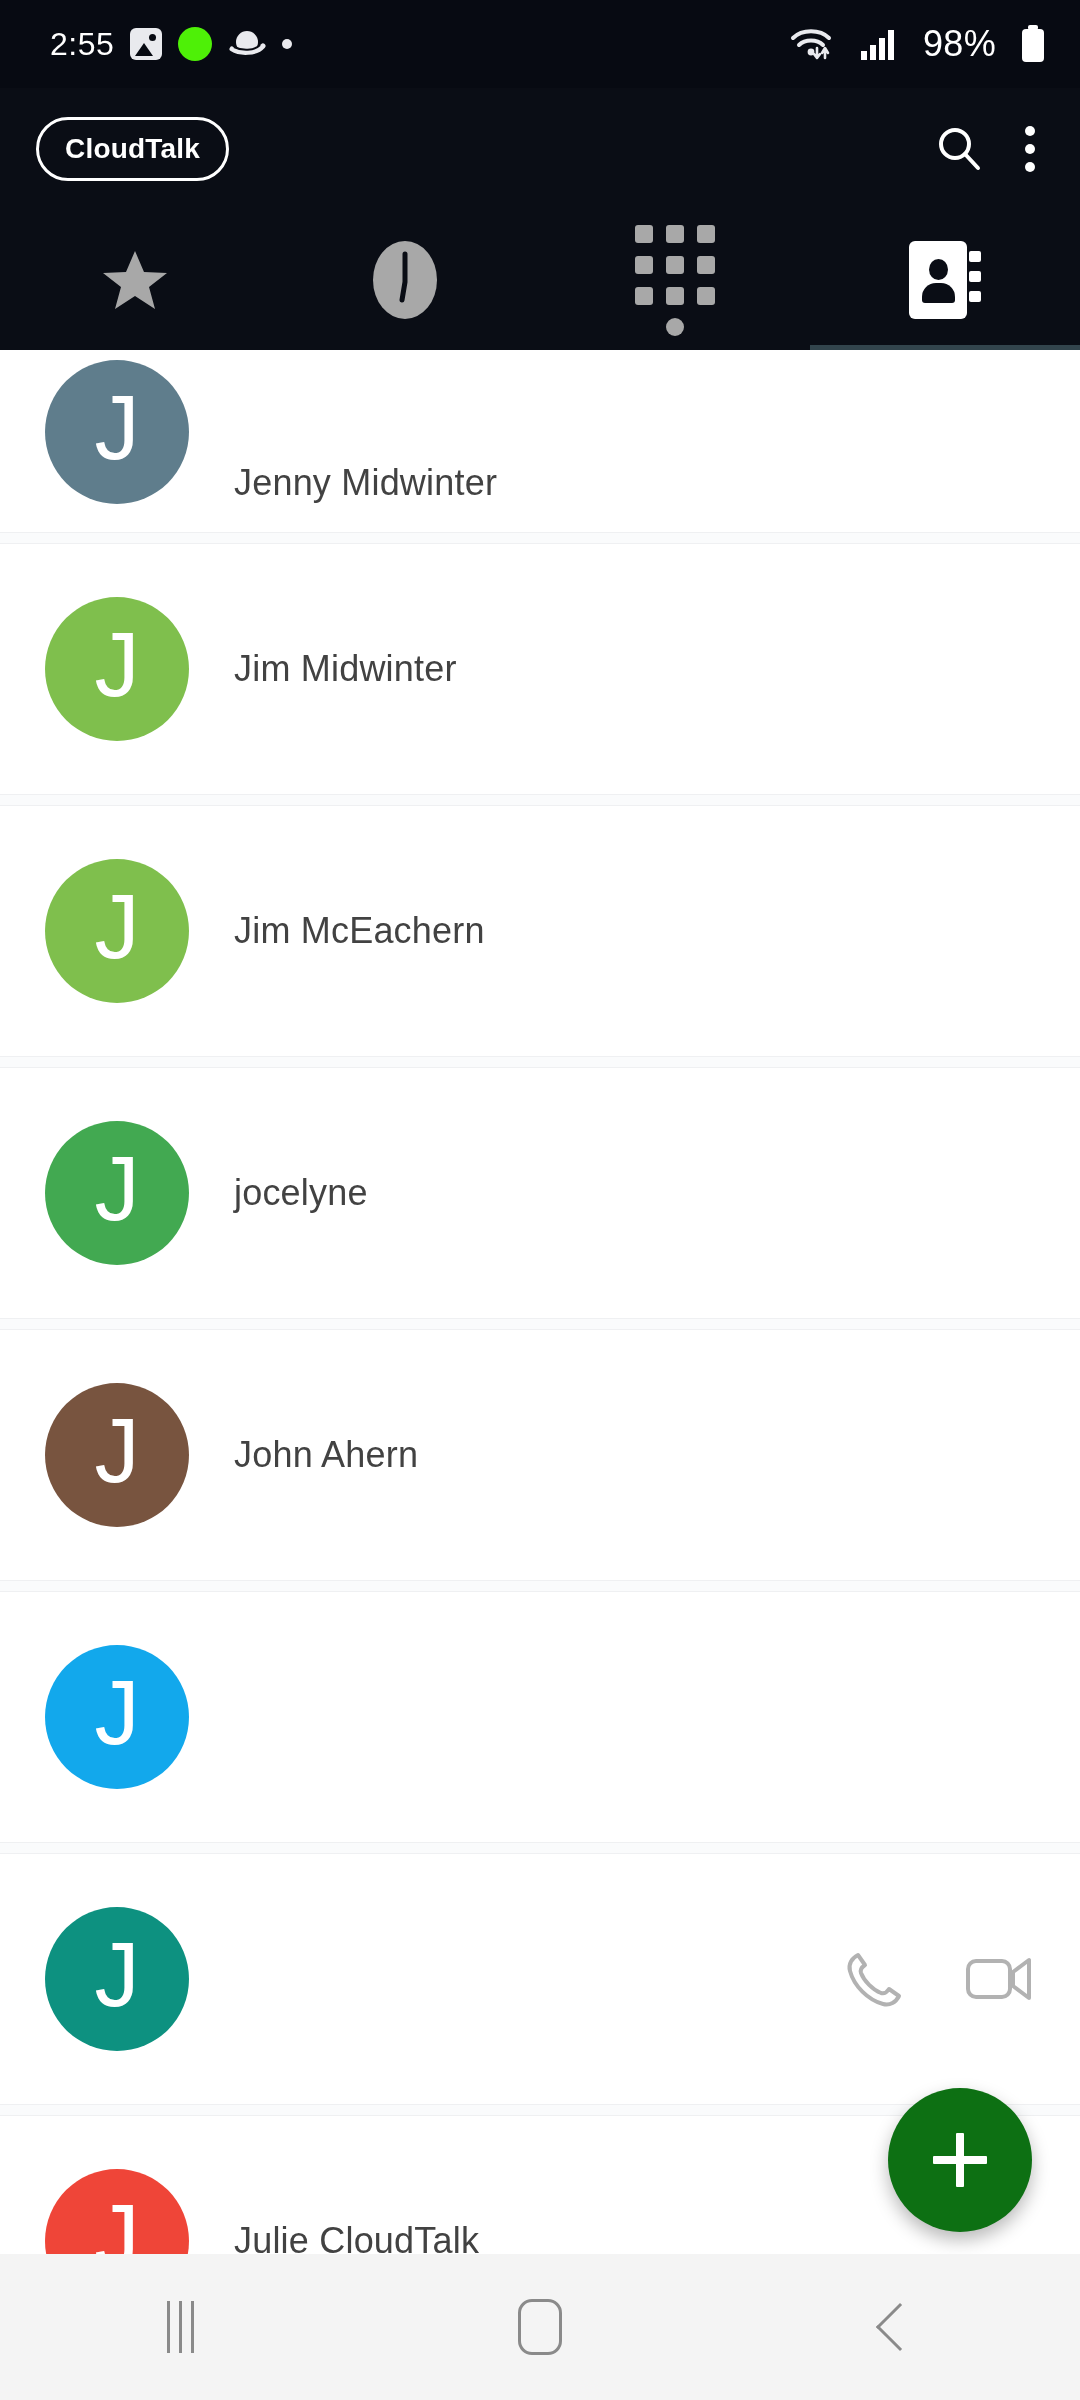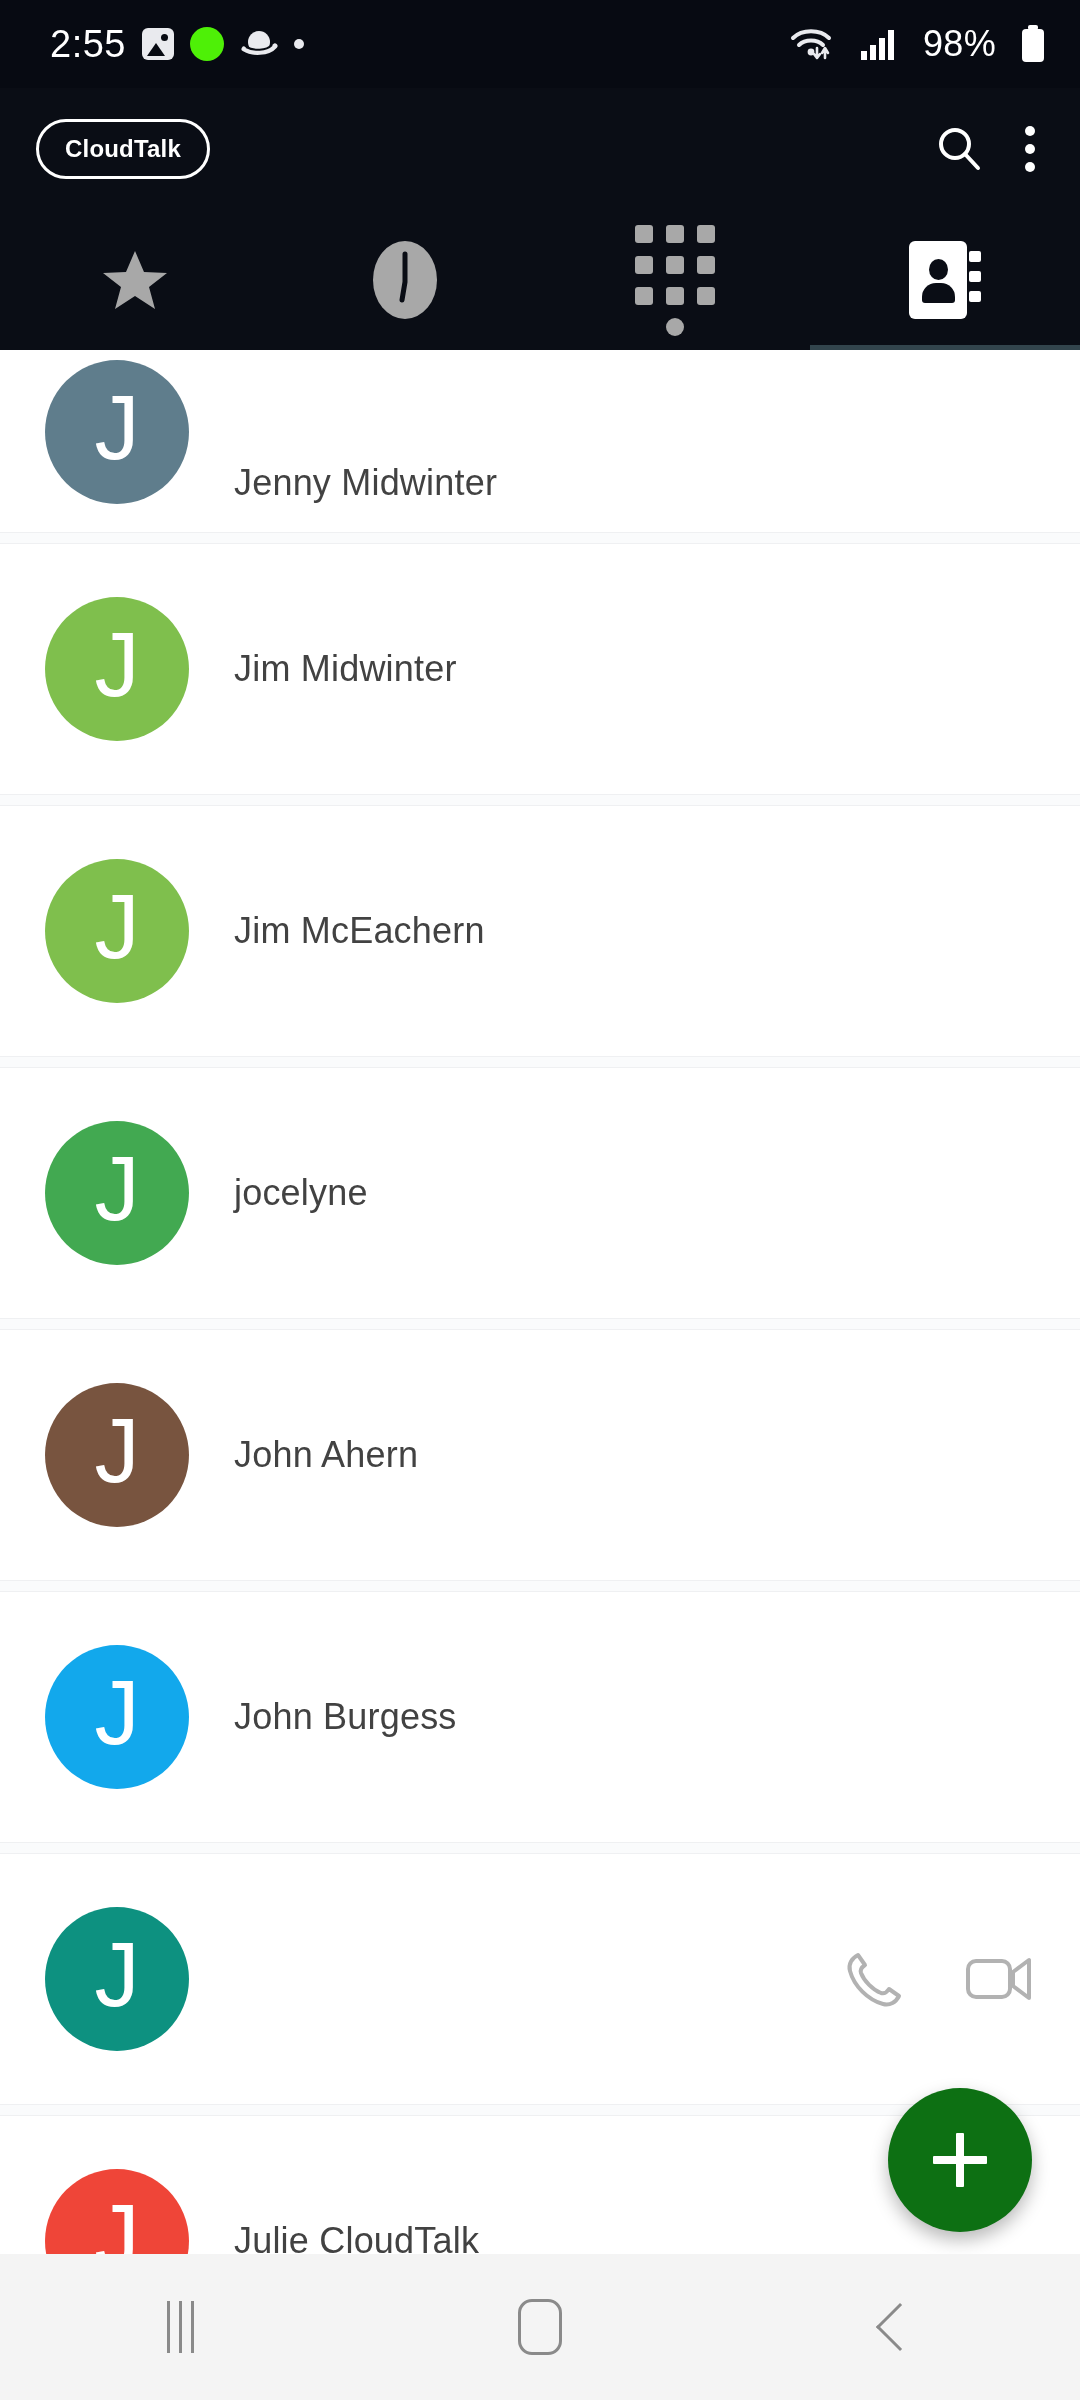--- a/index.html
+++ b/index.html
@@ -17,21 +17,21 @@
   }
 
   
   .statusbar {
     height:88px; background:#070a12;
     display:flex; align-items:center;
     padding:0 34px 0 50px;
     flex:0 0 auto;
   }
   .sb-left { display:flex; align-items:center; gap:16px; }
-  .sb-clock { color:#fff; font-size:38px; letter-spacing:.5px; }
+  .sb-clock { color:#fff; font-size:32px; letter-spacing:.5px; }
   .sb-right { margin-left:auto; display:flex; align-items:center; gap:24px; }
   .sb-batt-text { color:#fff; font-size:36px; letter-spacing:.3px; }
   .icon-img-badge {
     width:32px; height:32px; border-radius:6px; background:#e9eaee;
     position:relative; overflow:hidden;
   }
   .icon-img-badge::before {
     content:""; position:absolute; left:5px; bottom:4px;
     width:0; height:0; border-left:9px solid transparent;
     border-right:9px solid transparent; border-bottom:13px solid #070a12;
@@ -46,21 +46,21 @@
   
   .header {
     height:122px; background:#0a0d15;
     display:flex; align-items:center;
     padding:0 36px 0 36px;
     flex:0 0 auto;
   }
   .brand-pill {
     border:3px solid #ffffff; border-radius:40px;
     padding:13px 26px; color:#ffffff;
-    font-size:24px; font-weight:bold; letter-spacing:.2px;
+    font-size:28px; font-weight:bold; letter-spacing:.2px;
   }
   .header-right { margin-left:auto; display:flex; align-items:center; gap:30px; }
   .header-title { color:#ffffff; font-size:39px; letter-spacing:.2px; }
   .kebab { width:12px; display:flex; flex-direction:column; gap:8px; align-items:center; padding:6px 14px; }
   .kebab i { width:10px; height:10px; border-radius:50%; background:#fff; display:block; }
 
   
   .tabs {
     height:140px; background:#0a0d15;
     display:flex; position:relative; flex:0 0 auto;
@@ -254,21 +254,20 @@
           <div class="cname">jocelyne</div>
         </div>
         <div class="divider-band"></div>
         <div class="row">
           <div class="avatar" style="background: rgb(120, 84, 63);">J</div>
           <div class="cname">John Ahern</div>
         </div>
         <div class="divider-band"></div>
         <div class="row">
           <div class="avatar" style="background: rgb(18, 168, 236);">J</div>
-          <div class="cname">John Burgess</div>
         </div>
         <div class="divider-band"></div>
         <div class="row">
           <div class="avatar" style="background: rgb(13, 145, 128);">J</div>
           <div class="row-actions">
             <span>
               <svg class="ico-phone" viewBox="0 0 62 62">
                 <path d="M16 7 C10 10, 6 16, 8 23 C12 38, 26 52, 41 56 C48 58, 54 54, 57 48 L47 41 C45 44, 42 46, 39 45 C31 42, 22 33, 19 25 C18 22, 20 19, 23 17 Z" fill="none" stroke="#b2b2b2" stroke-width="4" stroke-linejoin="round"></path>
               </svg>
             </span>

